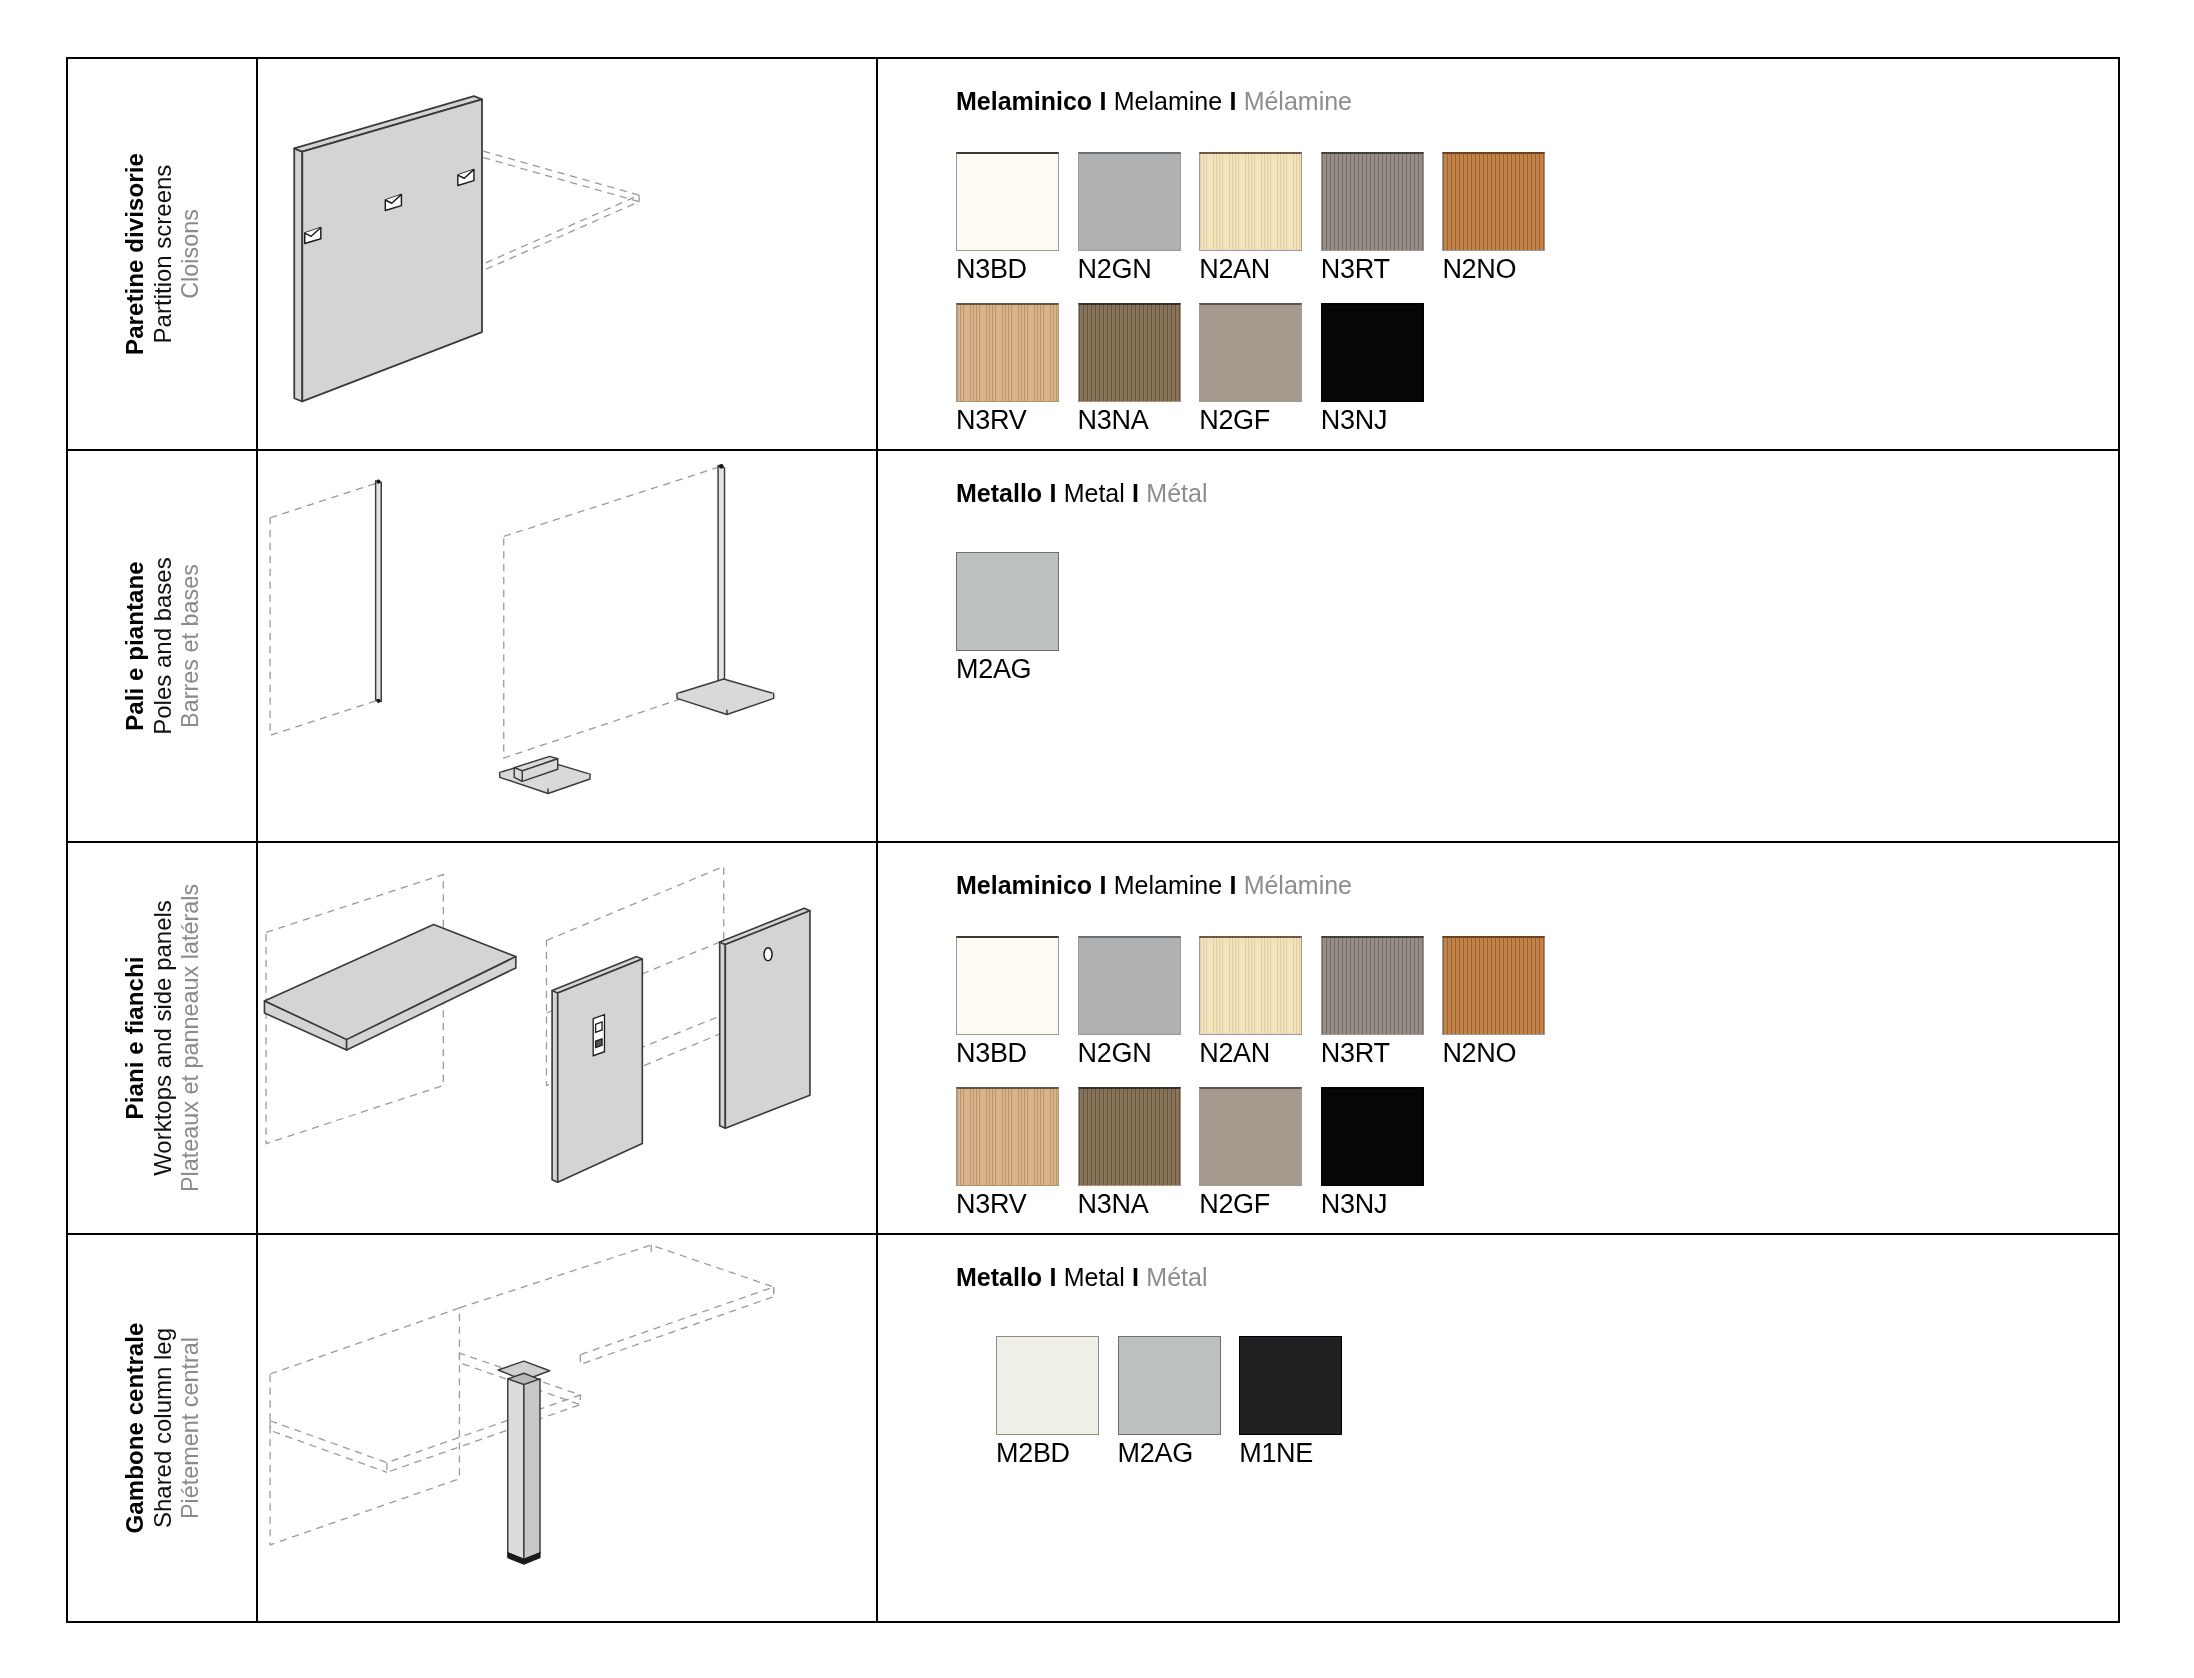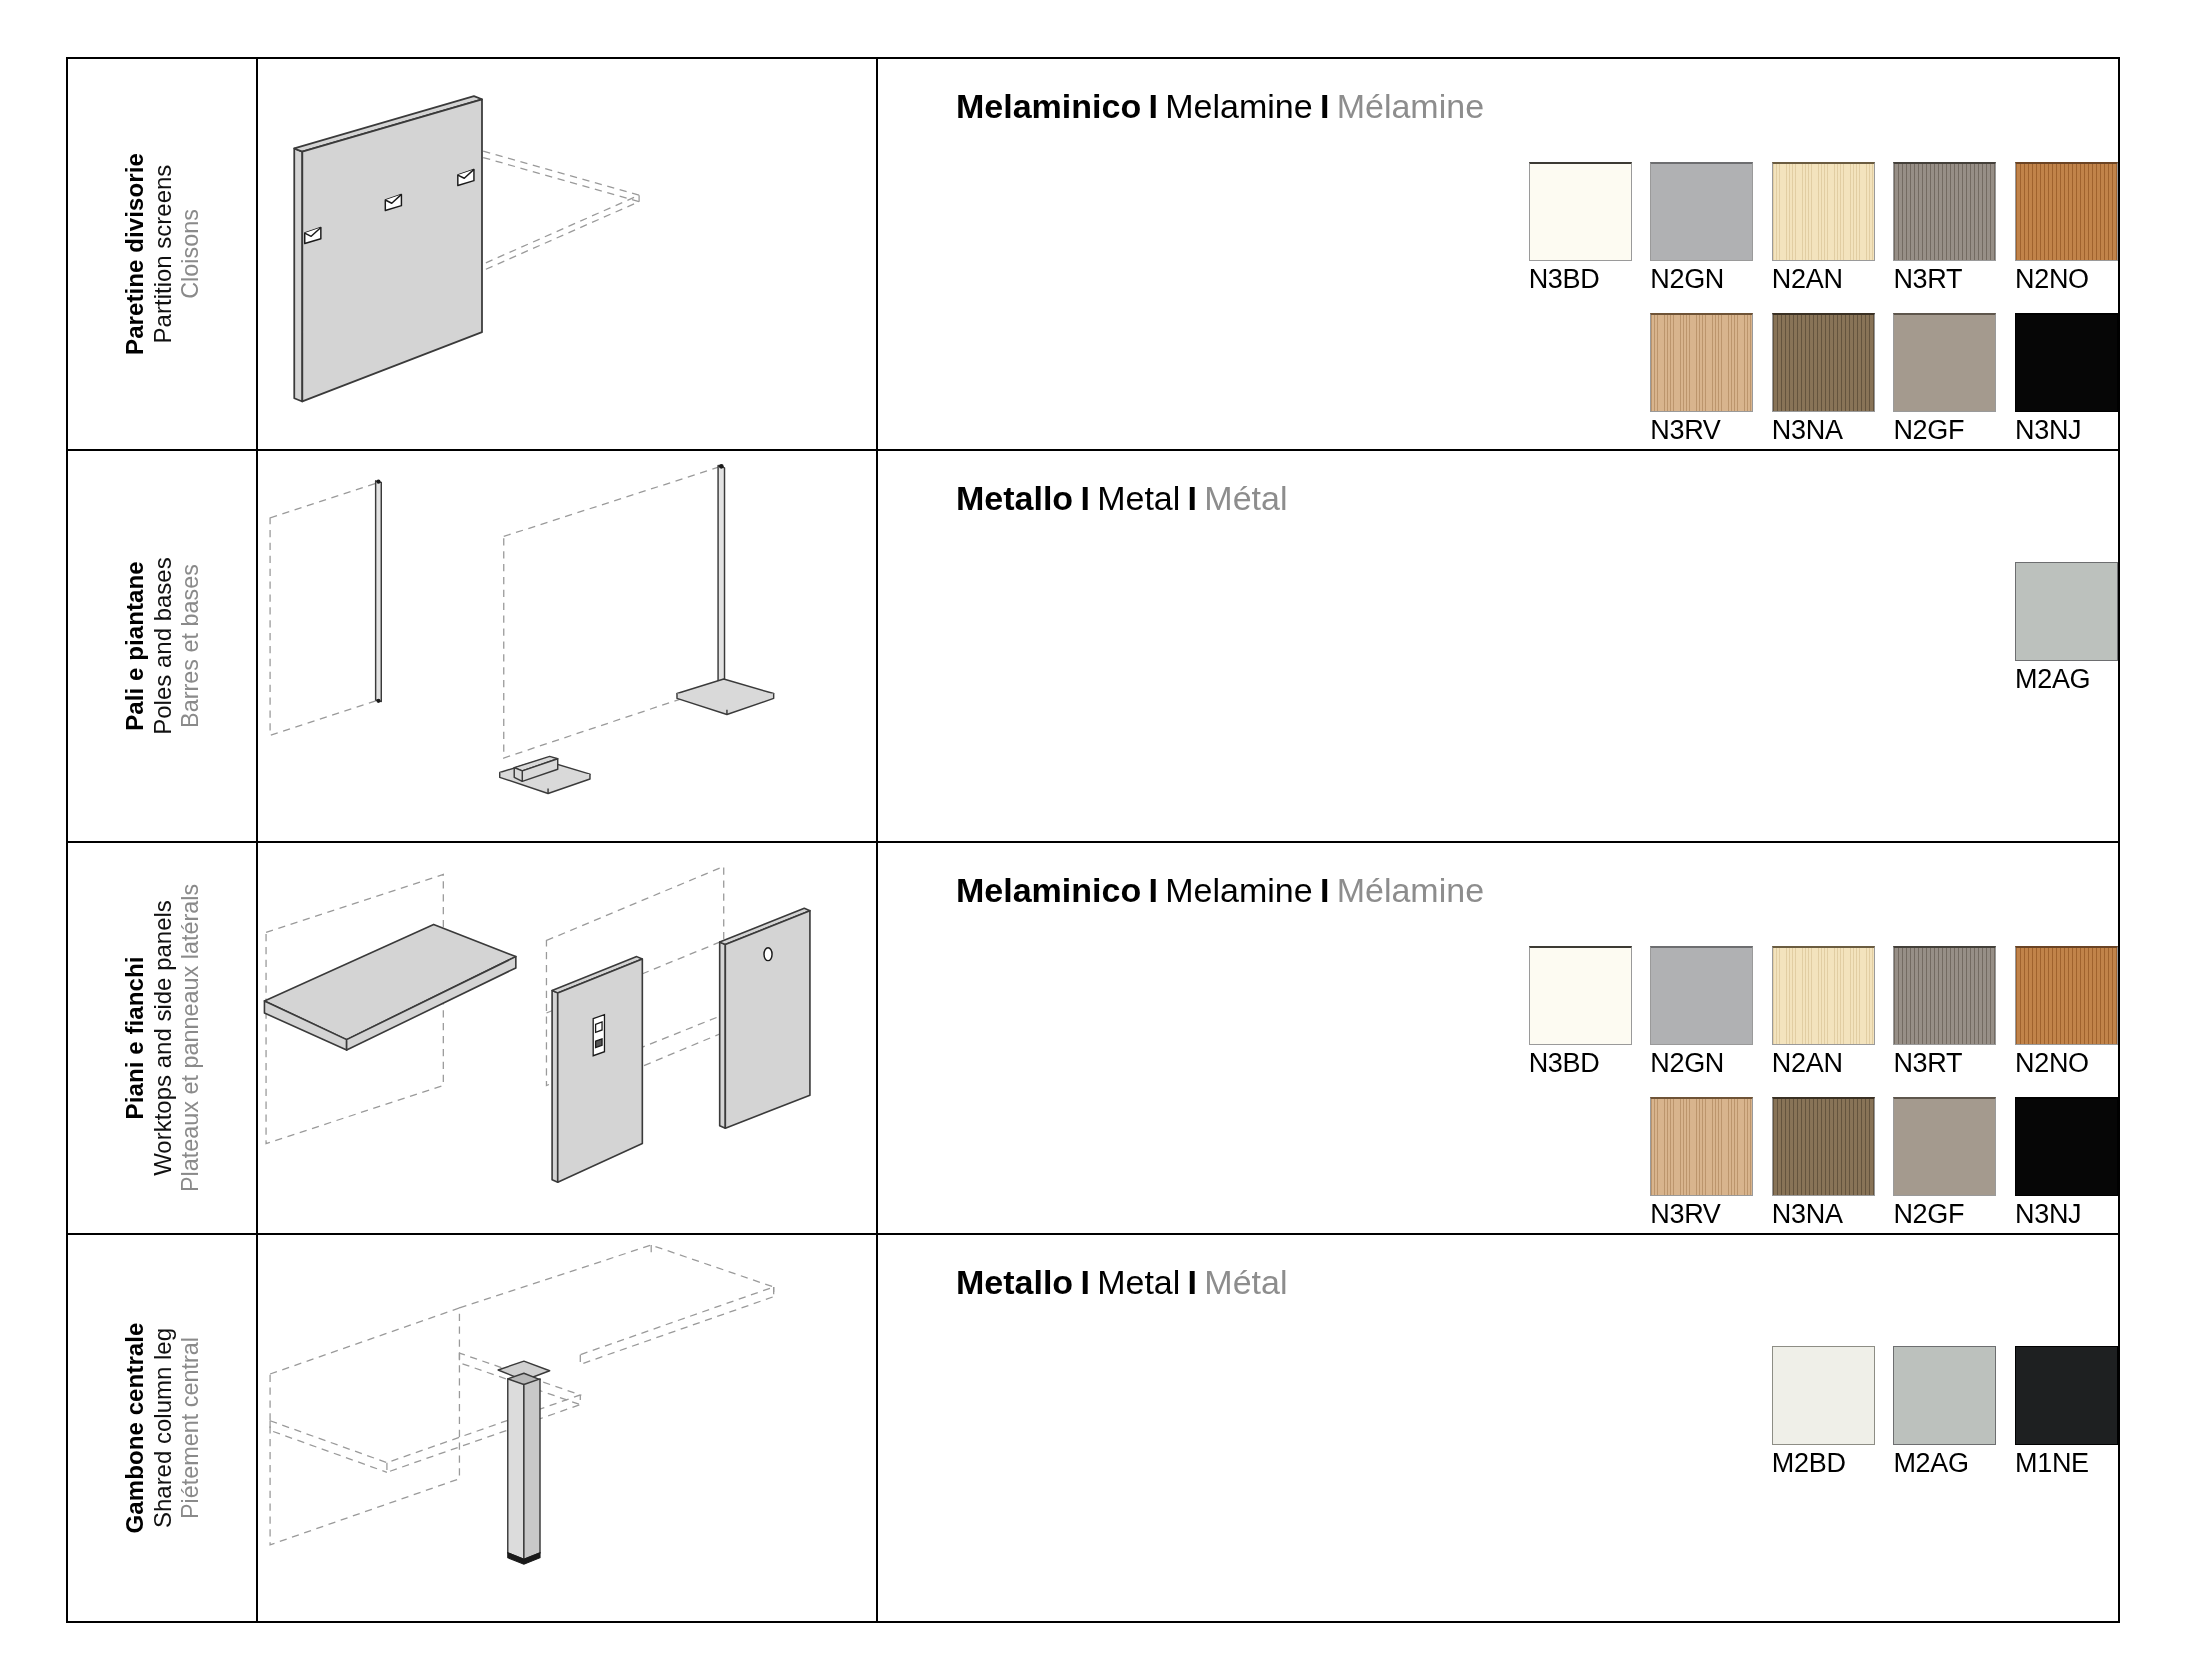--- a/index.html
+++ b/index.html
@@ -86,41 +86,40 @@
     color: #111111;
   }
   .label-fr {
     font-size: 23.4px;
     font-weight: normal;
     color: #8a8a8a;
   }
 
   
   .finish-header {
-    font-size: 34px;
+    font-size: 25px;
     color: #000000;
     margin-bottom: 36px;
     white-space: nowrap;
   }
   .fh-it { font-weight: bold; }
   .fh-sep { font-weight: bold; padding: 0 7.3px; }
   .fh-en { font-weight: normal; }
   .fh-fr { font-weight: normal; color: #8d8d8d; }
 
   
   .swatch-grid {
     display: flex;
     flex-direction: column;
     gap: 19.4px;
   }
   .swatch-row {
     display: flex;
     flex-direction: row;
     gap: 18.6px;
-    justify-content: flex-end;
   }
   .swatch {
     width: 103px;
     position: relative;
   }
   .swatch-chip {
     width: 103px;
     height: 99px;
     box-sizing: border-box;
     border: 0.8px solid #9a9a9a;

